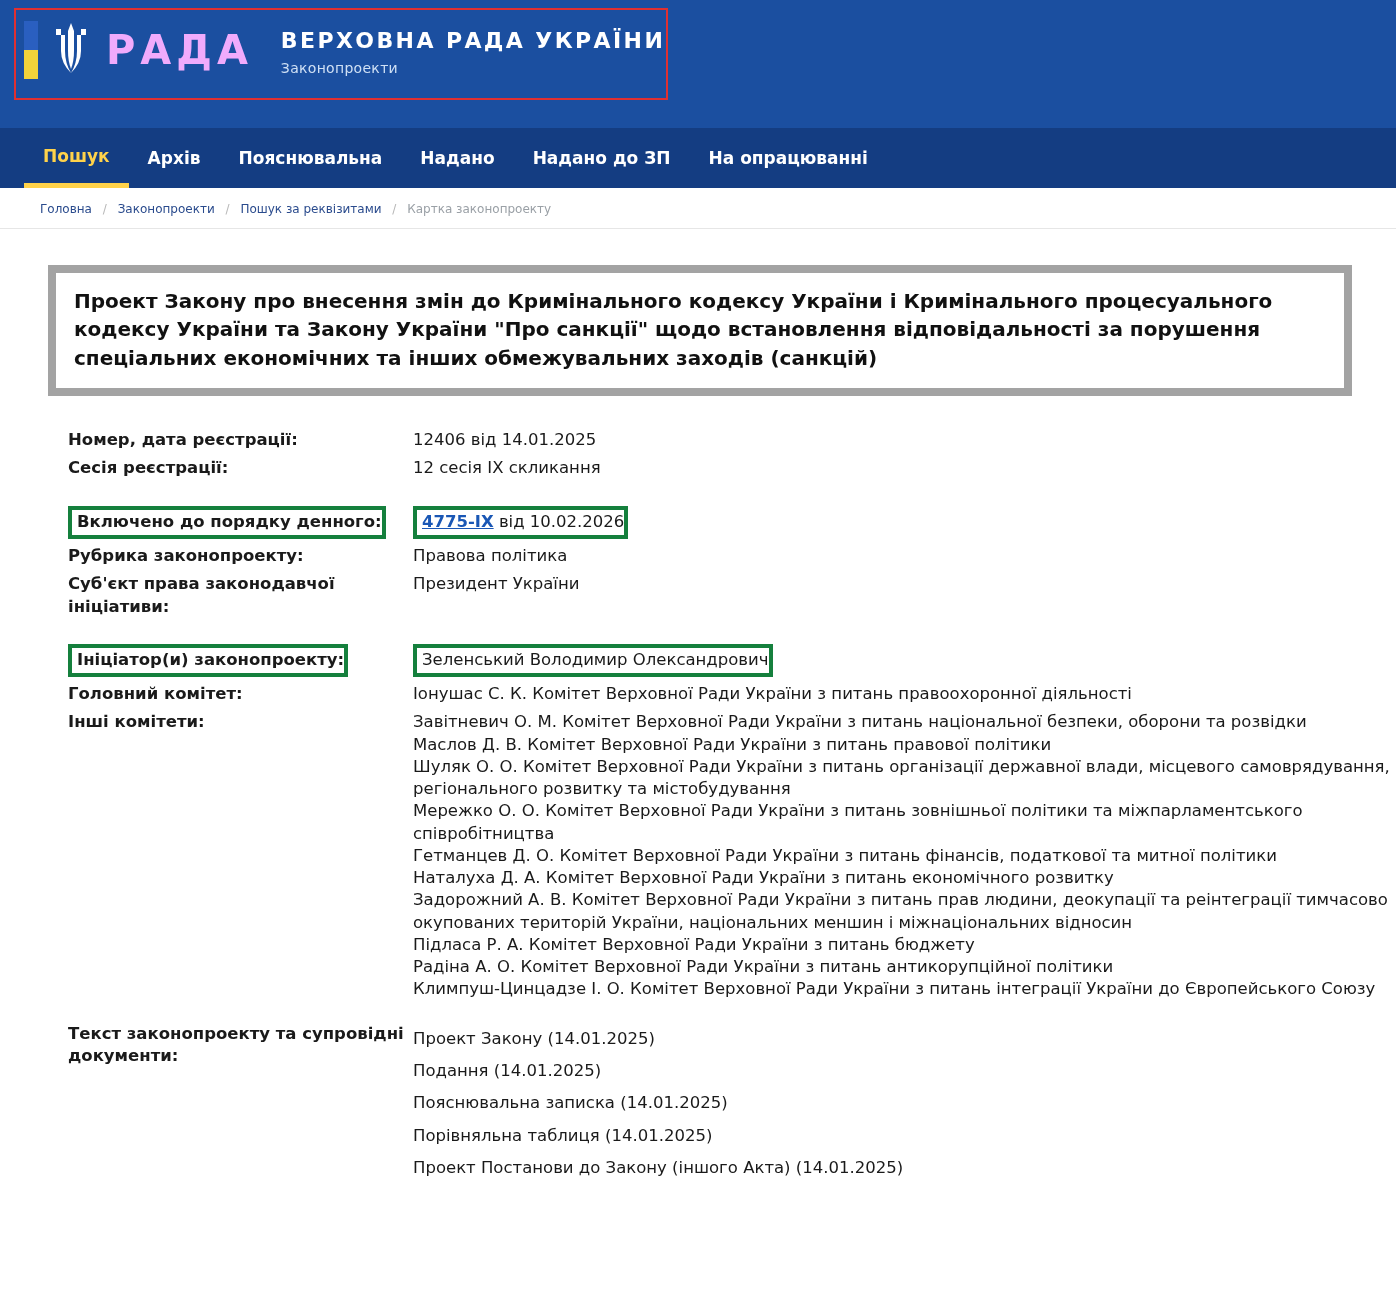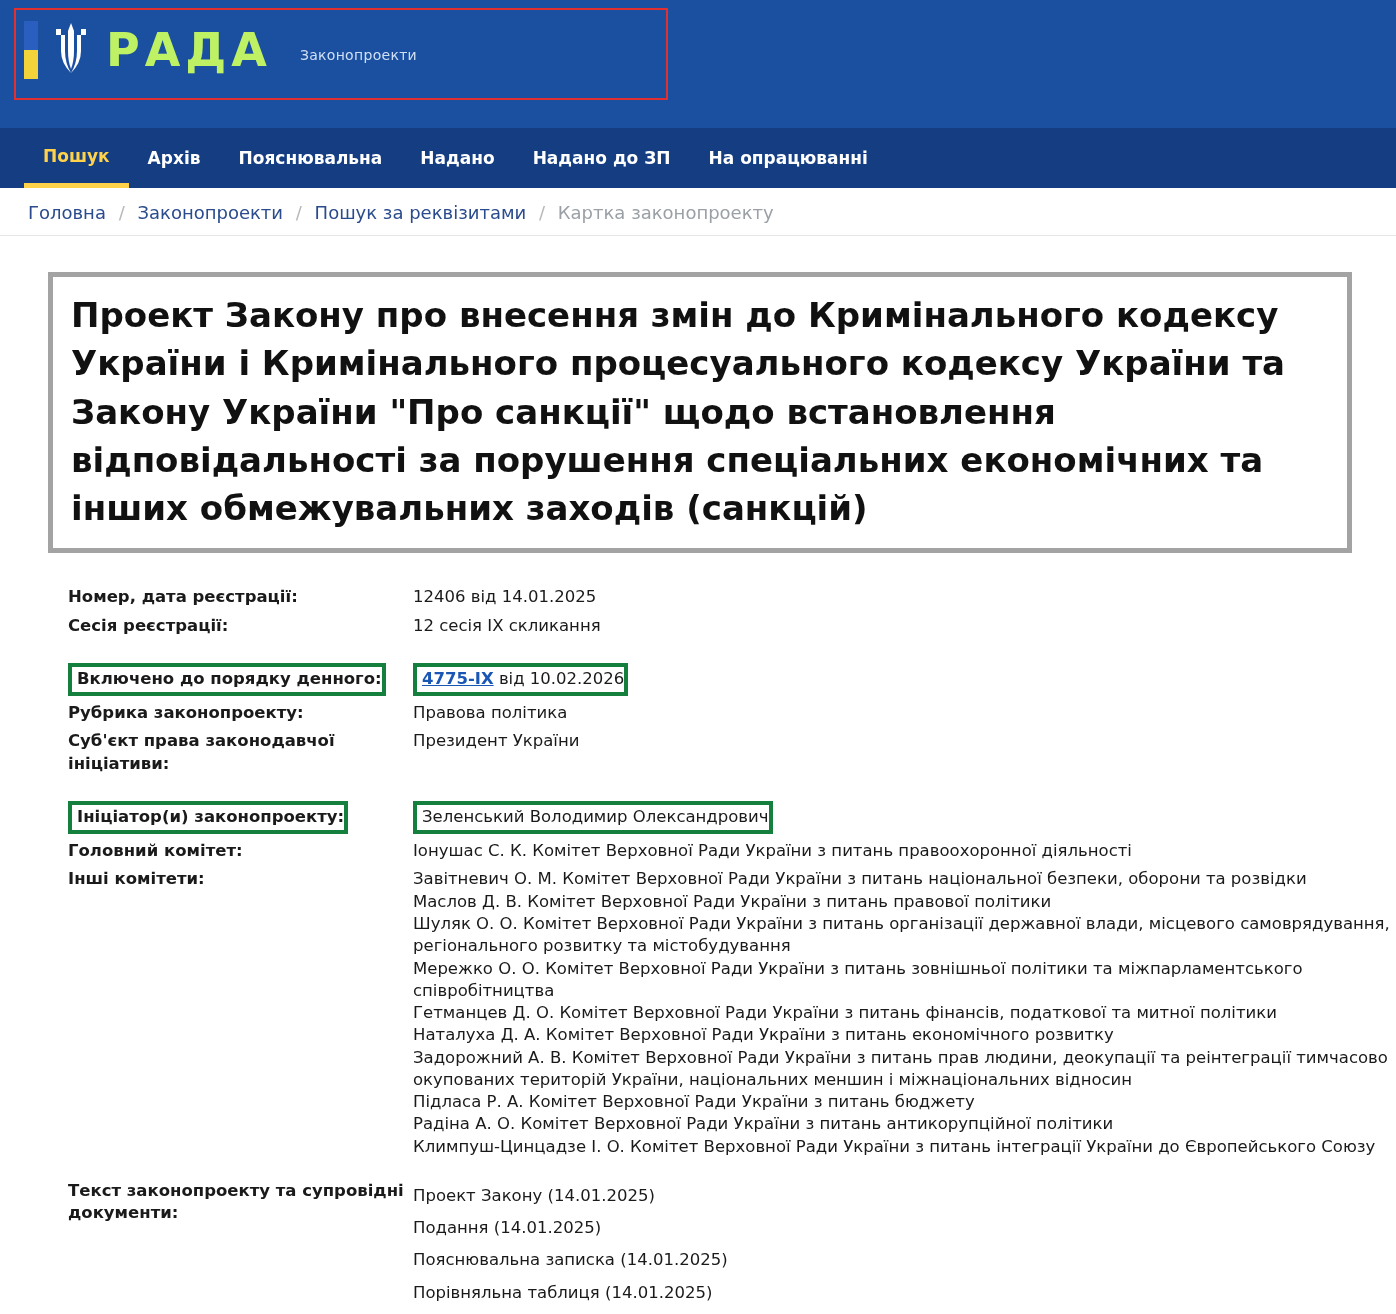--- a/index.html
+++ b/index.html
@@ -32,22 +32,22 @@
     width: 14px; height: 58px;
     background: linear-gradient(to bottom, #2a5fc0 0 50%, #f2d33a 50% 100%);
     margin-right: 12px;
   }
   .tryzub {
     width: 42px; height: 60px;
     margin-right: 14px;
     display: flex; align-items: center; justify-content: center;
   }
   .rada-word {
-    color: #bef264;
-    font-size: 46px;
+    color: #f0abfc;
+    font-size: 40px;
     font-weight: bold;
     letter-spacing: 5px;
     line-height: 1;
     margin-right: 28px;
     text-align: center;
   }
   .title-stack { padding-top: 4px; }
   .site-title {
     color: #ffffff;
     font-size: 22px;
@@ -80,37 +80,37 @@
     white-space: nowrap;
     cursor: pointer;
   }
   .nav-item.active {
     color: #ffd24a;
     border-bottom: 5px solid #ffd24a;
   }
 
   
   .crumbs {
-    padding: 14px 24px 12px 28px;
-    font-size: 18px;
+    padding: 14px 24px 12px 40px;
+    font-size: 12px;
     color: #9aa0a6;
     border-bottom: 1px solid #e6e6e6;
   }
   .crumbs a { color: #2a4b8d; text-decoration: none; }
   .crumbs .sep { color: #b8b8b8; margin: 0 7px; }
   .crumbs .cur { color: #9aa0a6; }
 
   
   .content {
     padding: 30px 24px 10px 28px;
   }
   .doc-title {
-    border: 5px solid #a3a3a3;
+    border: 8px solid #a3a3a3;
     padding: 14px 18px 16px 18px;
-    font-size: 34px;
+    font-size: 20px;
     font-weight: bold;
     line-height: 1.42;
     color: #111111;
     margin: 6px 20px 30px 20px;
   }
 
   table.meta {
     border-collapse: collapse;
     width: 100%;
     margin-left: 40px;
@@ -149,20 +149,21 @@
     <div class="flag"></div>
     <div class="tryzub">
       <svg width="40" height="58" viewBox="0 0 40 58" aria-hidden="true">
         <path d="M20 2 L23 10 L23 30 Q23 40 20 48 Q17 40 17 30 L17 10 Z" fill="#ffffff"></path>
         <path d="M5 8 L10 8 L10 30 Q10 42 20 52 Q14 42 14 30 L14 14 L5 14 Z" fill="#ffffff"></path>
         <path d="M35 8 L30 8 L30 30 Q30 42 20 52 Q26 42 26 30 L26 14 L35 14 Z" fill="#ffffff"></path>
       </svg>
     </div>
     <div class="rada-word">РАДА</div>
     <div class="title-stack">
+      <div class="site-title">ВЕРХОВНА РАДА УКРАЇНИ</div>
       <div class="site-sub">Законопроекти</div>
     </div>
   </div>
 </div>
 
 <div class="nav">
   <div class="nav-item active">Пошук</div>
   <div class="nav-item">Архів</div>
   <div class="nav-item">Пояснювальна</div>
   <div class="nav-item">Надано</div>

